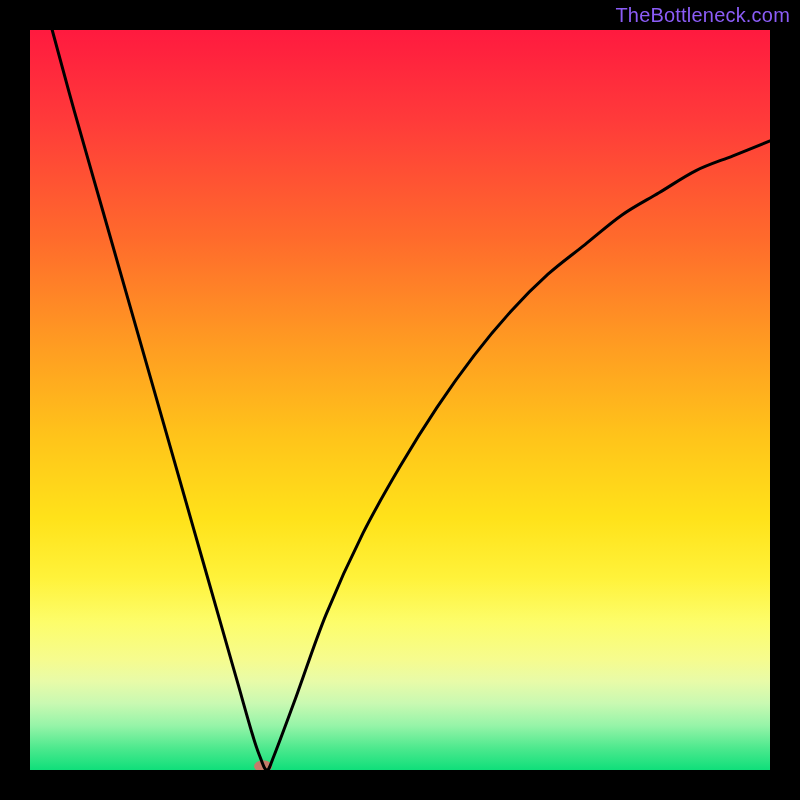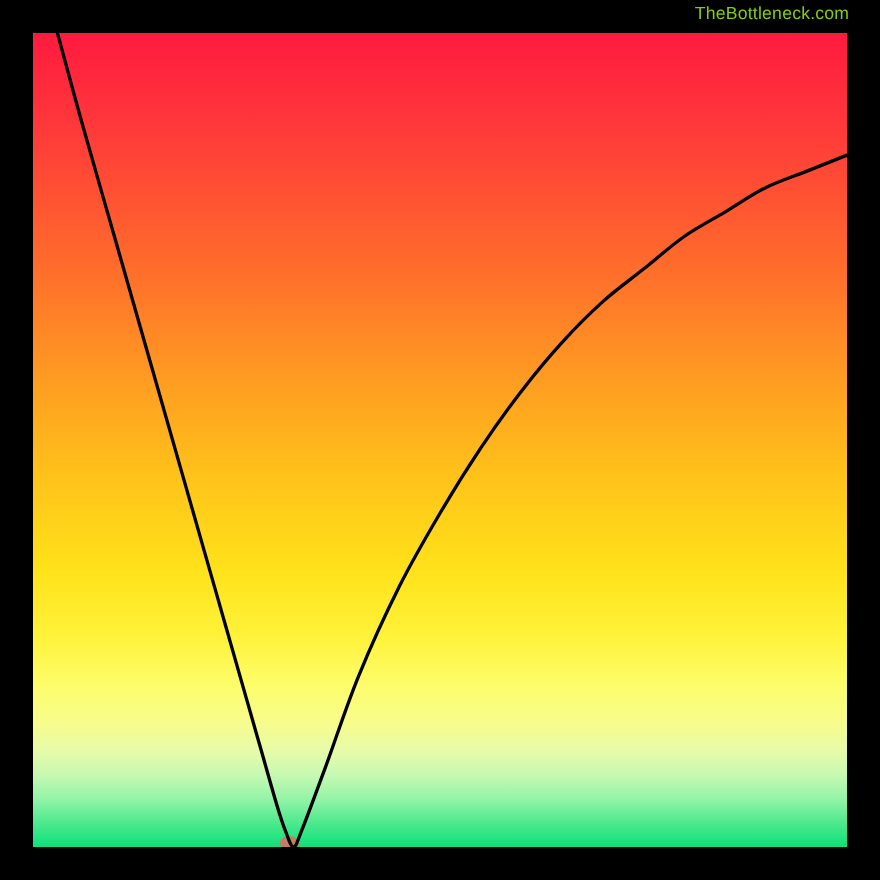--- a/index.html
+++ b/index.html
@@ -13,23 +13,23 @@
   }
   .frame {
     position: relative;
     width: 800px;
     height: 800px;
     background: #000;
   }
   .watermark {
     position: absolute;
     top: 4px;
-    right: 28px;
-    color: #84cc16;
-    font-size: 16px;
+    right: 10px;
+    color: #8b5cf6;
+    font-size: 20px;
     font-weight: 500;
     letter-spacing: 0.2px;
     user-select: none;
   }
   .plot-area {
     position: absolute;
     left: 30px;
     top: 30px;
     width: 740px;
     height: 740px;

